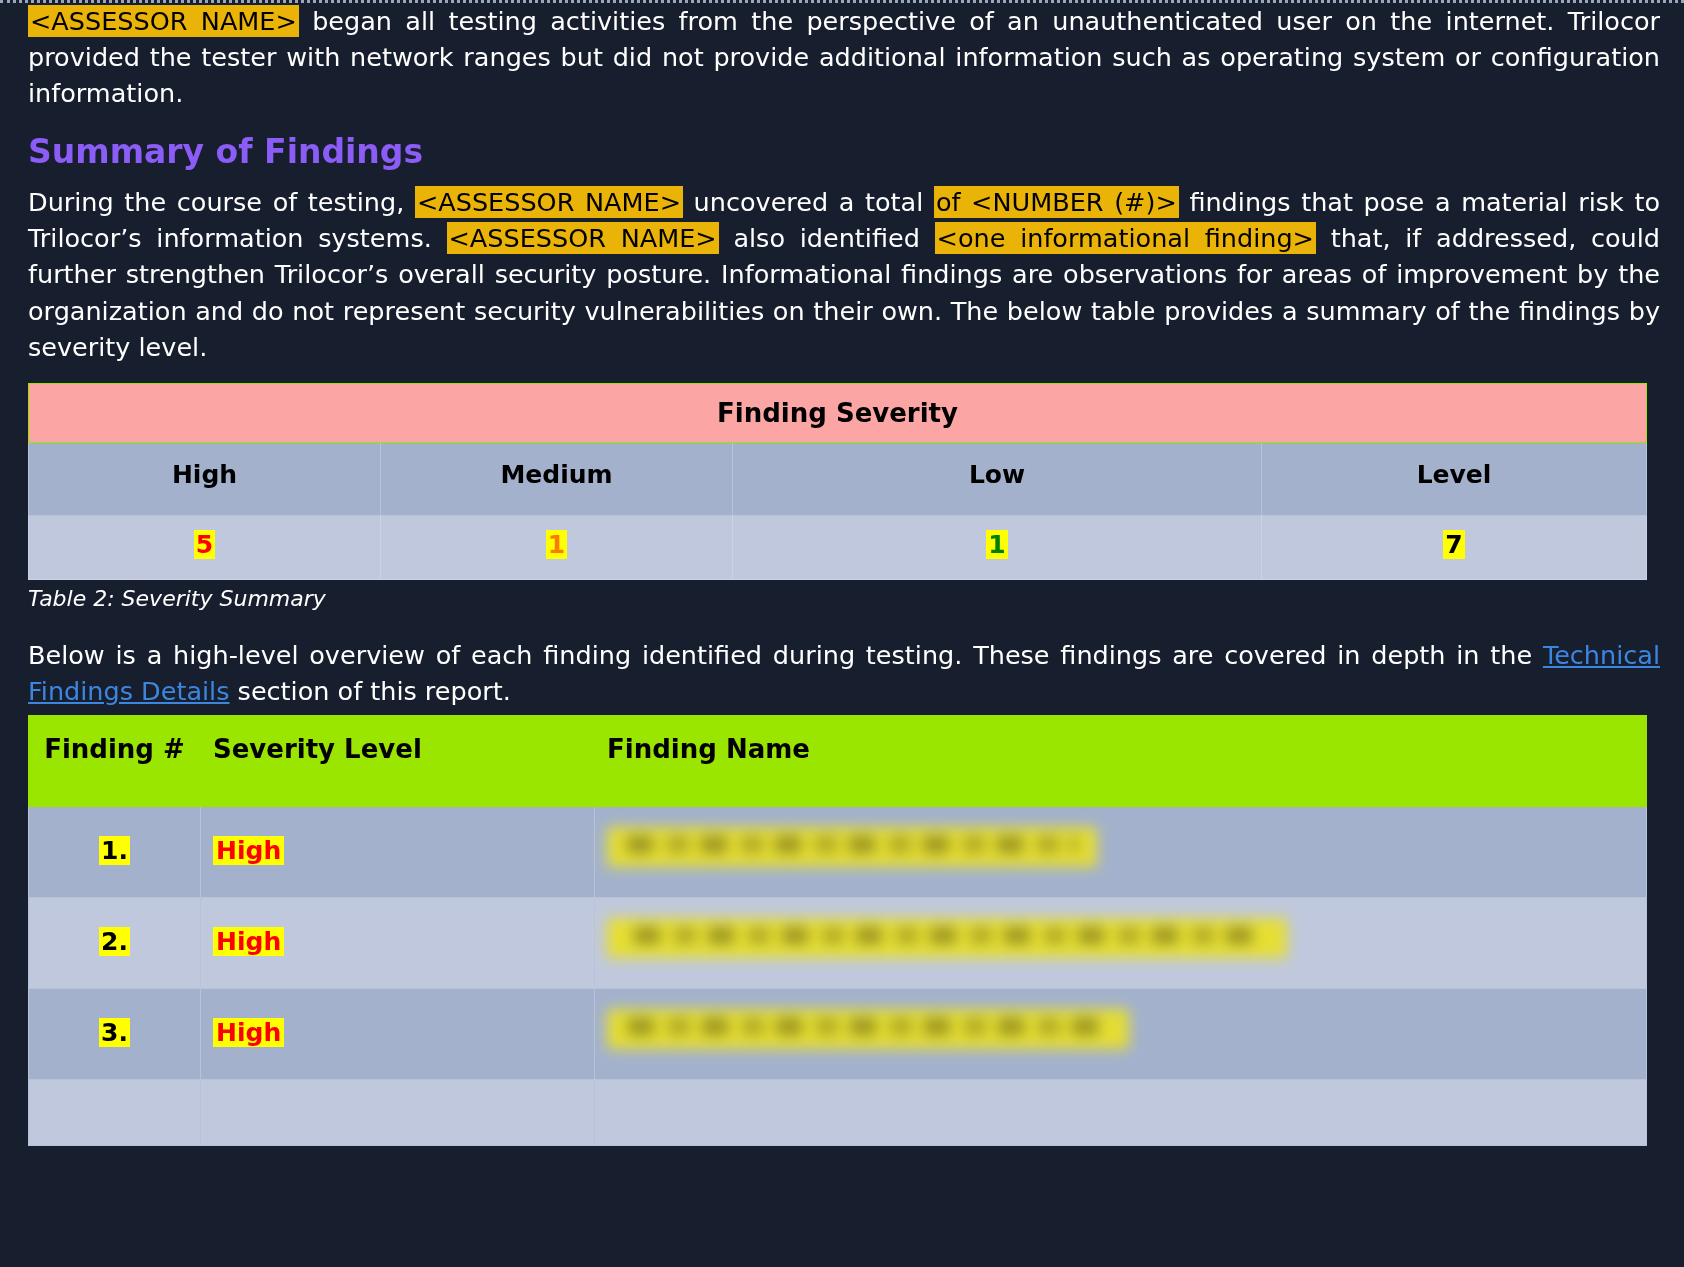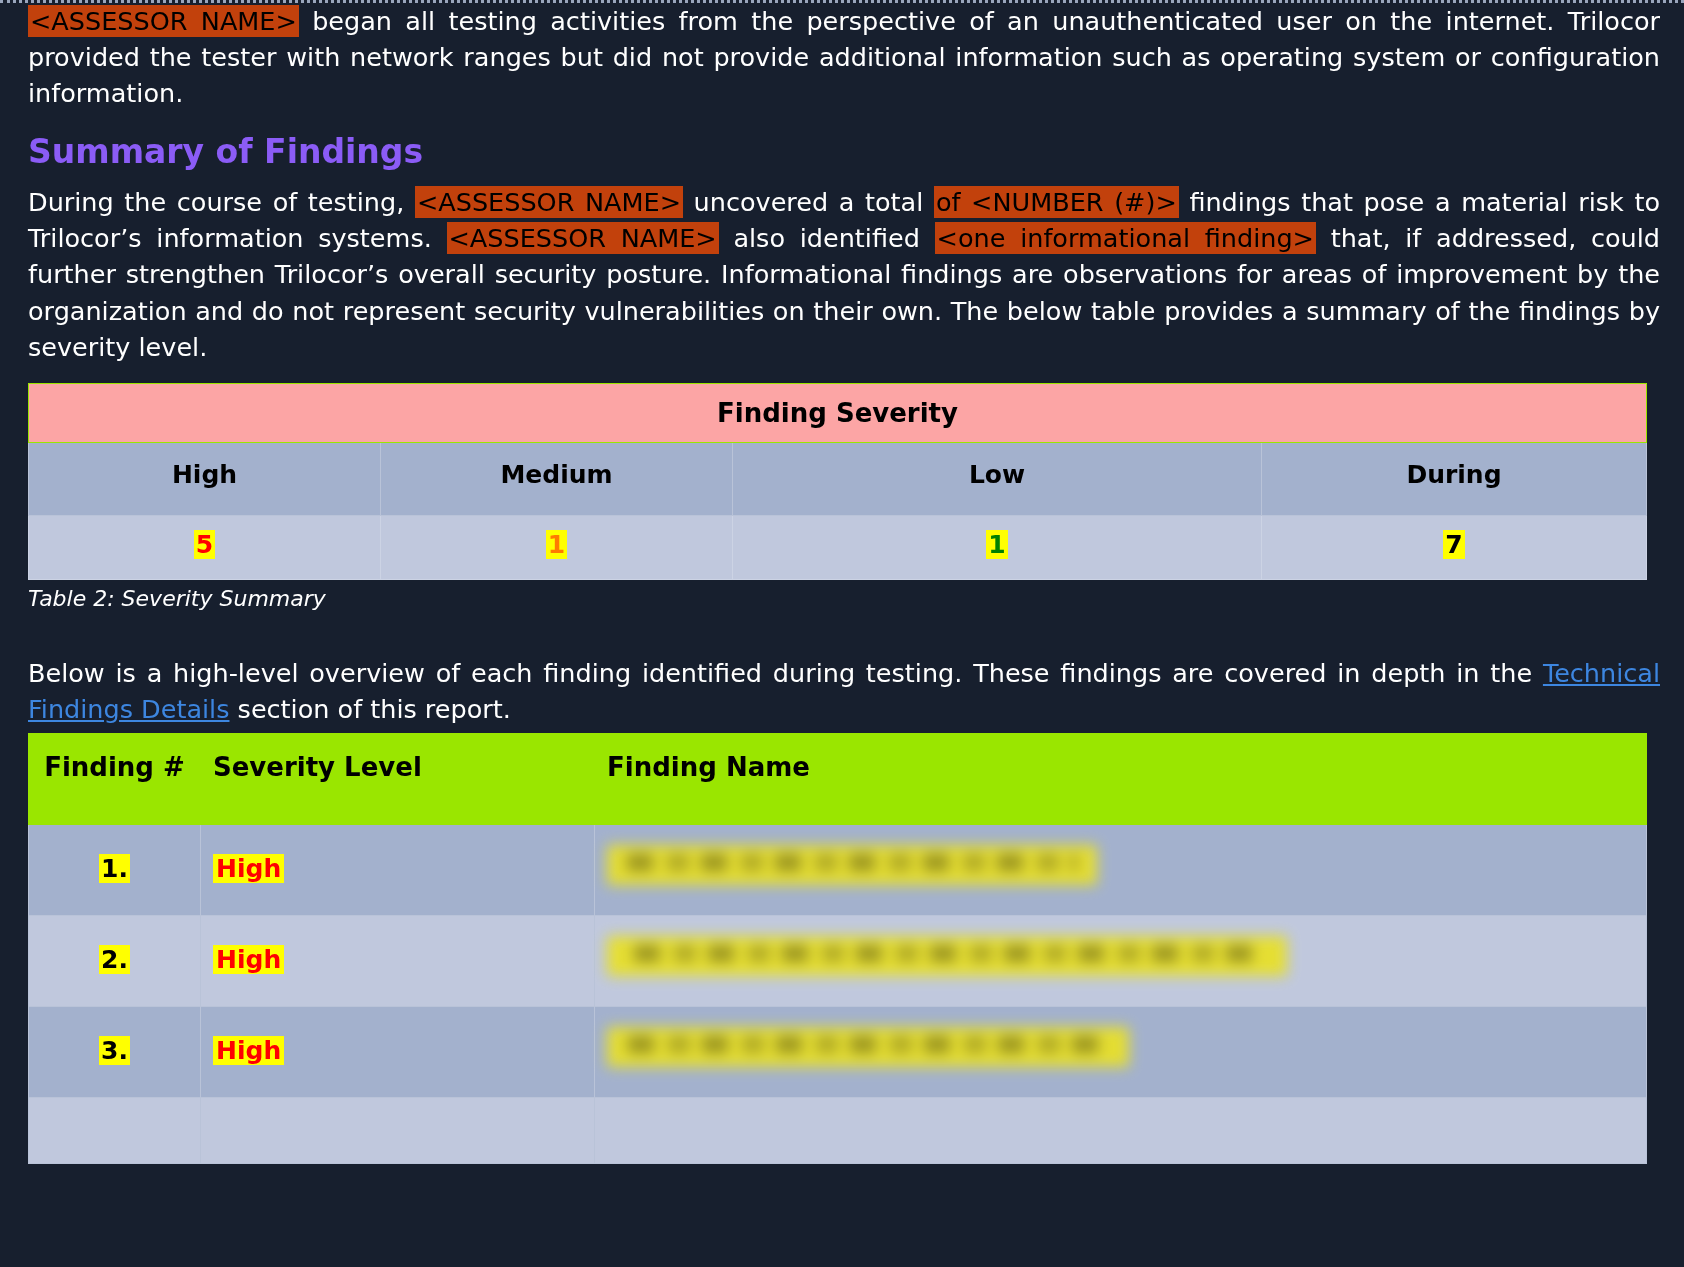--- a/index.html
+++ b/index.html
@@ -43,21 +43,21 @@
     font-size: 25.5px;
     line-height: 1.42;
     text-align: justify;
     margin: 0 0 6px 0;
     color: #ffffff;
     -webkit-hyphens: none;
     hyphens: none;
   }
 
   .hl {
-    background: #c2410c;
+    background: #eab308;
     color: #000000;
     padding: 1px 2px;
     box-decoration-break: clone;
     margin-top: 27px;
     -webkit-box-decoration-break: clone;
   }
 
   a.doclink {
     color: #3d86e0;
     text-decoration: underline;
@@ -207,34 +207,34 @@
         <col style="width:385px">
     </colgroup>
     <tbody>
       <tr class="thead-green">
         <td colspan="4">Finding Severity</td>
       </tr>
       <tr class="sub-head">
         <td>High</td>
         <td>Medium</td>
         <td>Low</td>
-        <td>During</td>
+        <td>Level</td>
       </tr>
       <tr class="val-row">
         <td><span class="num high">5</span></td>
         <td><span class="num medium">1</span></td>
         <td><span class="num low">1</span></td>
         <td><span class="num total">7</span></td>
       </tr>
     </tbody>
   </table>
 
   <p class="caption">Table 2: Severity Summary</p>
 
-  <p class="para" style="margin-top:44px"><span>Below is a high-level overview of each finding identified during testing. These findings are covered in depth in the </span><a class="doclink" href="#">Technical Findings Details</a><span> section of this report.</span></p>
+  <p class="para" style="margin-top:26px"><span>Below is a high-level overview of each finding identified during testing. These findings are covered in depth in the </span><a class="doclink" href="#">Technical Findings Details</a><span> section of this report.</span></p>
 
   <table class="find-table">
     <colgroup>
       <col class="c1">
         <col class="c2">
         <col class="c3">
     </colgroup>
     <thead>
       <tr>
         <td class="ctr">

